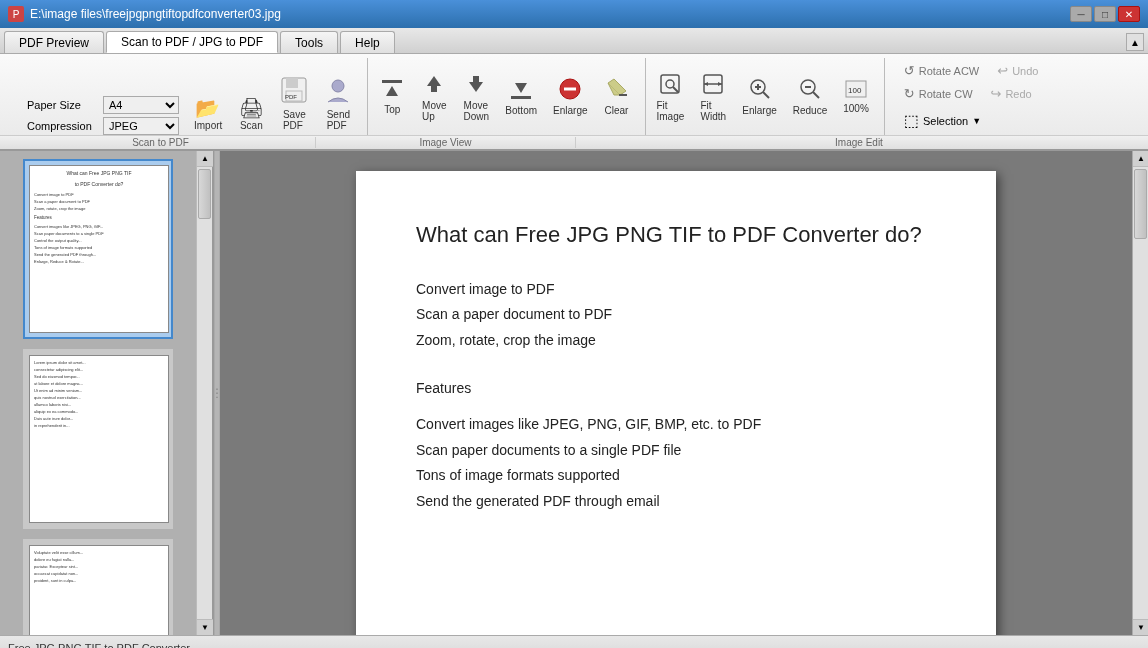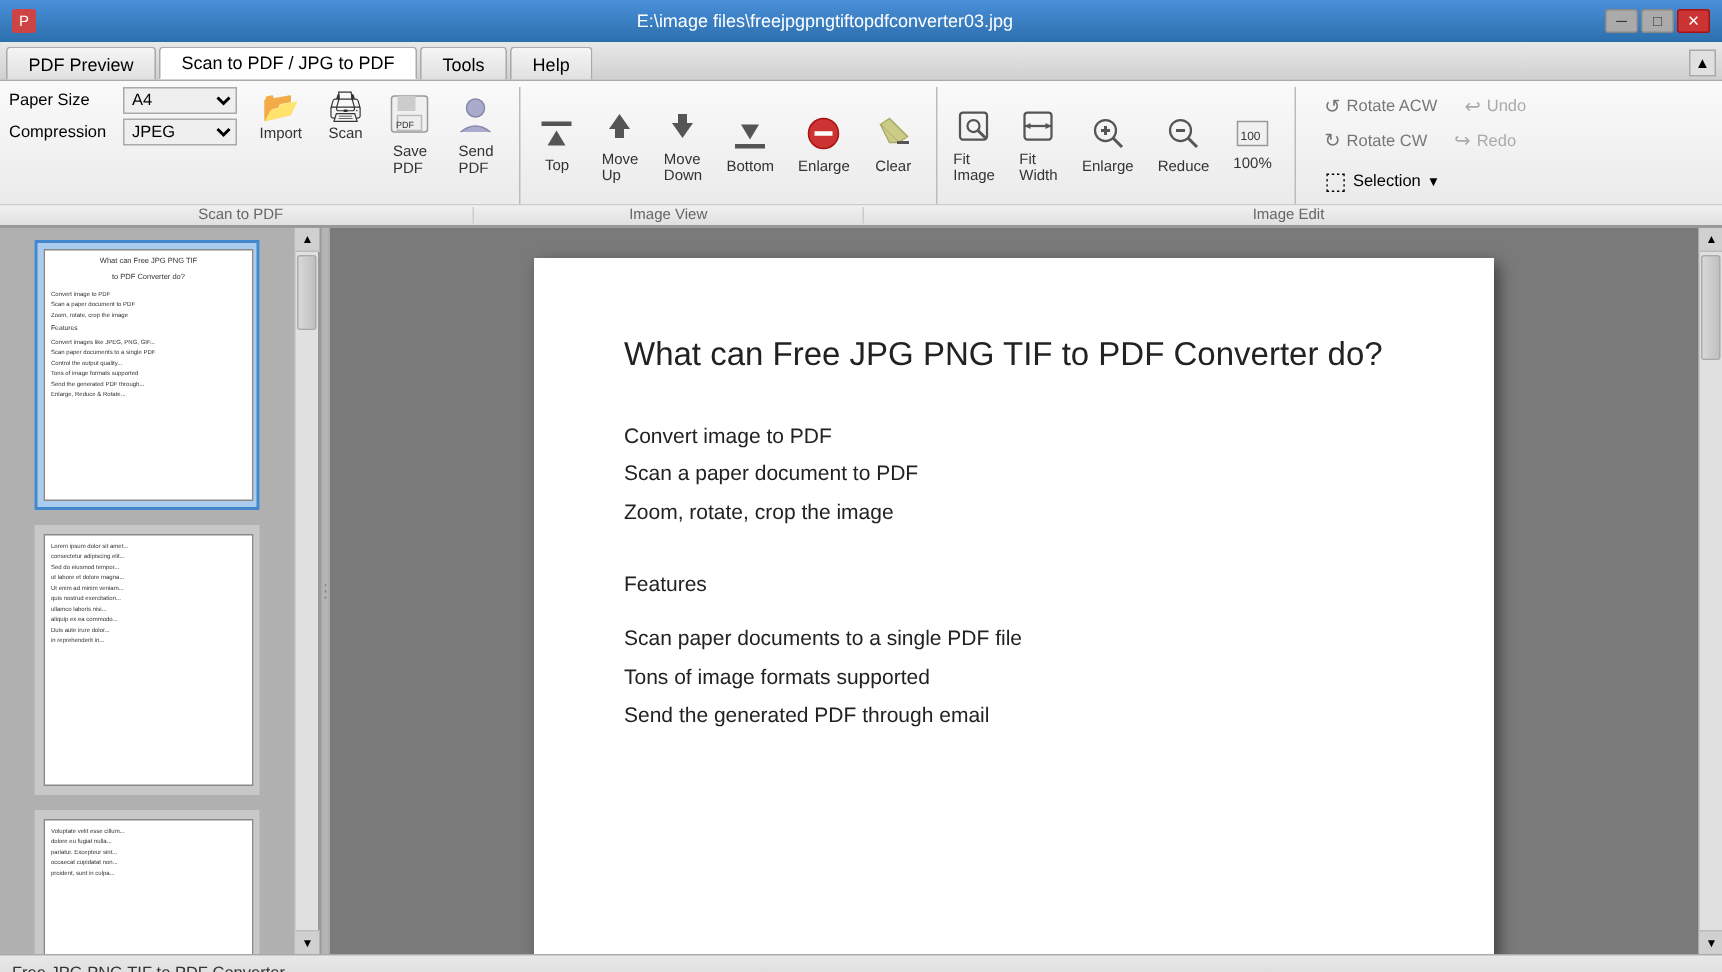--- a/index.html
+++ b/index.html
@@ -116,21 +116,21 @@
       min-width: 60px;
     }
   </style>
 </head>
 <body>
 
 <div id="title-bar">
   <div style="display:flex;align-items:center;">
     <span style="width:16px;height:16px;background:#cc4444;border-radius:2px;display:inline-block;margin-right:6px;font-size:10px;display:flex;align-items:center;justify-content:center;color:white;">P</span>
   </div>
-  <span style="flex:1;text-align:center;font-size:12px;">E:\image files\freejpgpngtiftopdfconverter03.jpg</span>
+  <span style="flex:1;font-size:12px;">E:\image files\freejpgpngtiftopdfconverter03.jpg</span>
   <div style="display:flex;gap:2px;">
     <div style="width:22px;height:16px;background:#aaa;border:1px solid #888;display:flex;align-items:center;justify-content:center;font-size:10px;cursor:pointer;color:#333;border-radius:2px;">─</div>
     <div style="width:22px;height:16px;background:#aaa;border:1px solid #888;display:flex;align-items:center;justify-content:center;font-size:10px;cursor:pointer;color:#333;border-radius:2px;">□</div>
     <div style="width:22px;height:16px;background:#cc3333;border:1px solid #aa1111;display:flex;align-items:center;justify-content:center;font-size:10px;cursor:pointer;color:white;border-radius:2px;">✕</div>
   </div>
 </div>
 
 <div id="tab-bar">
   <div class="tab">
     <span>PDF Preview</span>
@@ -145,21 +145,21 @@
     <span>Help</span>
   </div>
   <div style="margin-left:auto;margin-bottom:2px;">
     <div style="width:18px;height:18px;border:1px solid #aaa;background:#e0e0e0;display:flex;align-items:center;justify-content:center;cursor:pointer;font-size:10px;">▲</div>
   </div>
 </div>
 
 <div id="toolbar-wrapper">
   <div style="display:flex;align-items:stretch;padding:4px 6px 0 6px;border-bottom:1px solid #ccc;">
 
-    <div style="display:flex;align-items:flex-start;gap:2px;padding-right:8px;border-right:1px solid #bbb;margin-right:4px;">
+    <div style="display:flex;align-items:flex-end;gap:2px;padding-right:8px;border-right:1px solid #bbb;margin-right:4px;margin-left:21px;">
 
       <div style="display:flex;flex-direction:column;gap:3px;margin-right:6px;font-size:11px;">
         <div style="display:flex;align-items:center;gap:4px;">
           <span style="width:72px;">Paper Size</span>
           <select style="font-size:11px;border:1px solid #aaa;width:76px;padding:1px;">
             <option>A4</option>
           </select>
         </div>
         <div style="display:flex;align-items:center;gap:4px;">
           <span style="width:72px;">Compression</span>
@@ -442,20 +442,21 @@
 
         <div>
           <p style="margin-bottom:2px;">Convert image to PDF</p>
           <p style="margin-bottom:2px;">Scan a paper document to PDF</p>
           <p style="margin-bottom:24px;">Zoom, rotate, crop the image</p>
         </div>
 
         <p style="margin-bottom:12px;">Features</p>
 
         <div>
+          <p style="margin-bottom:2px;">Convert images like JPEG, PNG, GIF, BMP, etc. to PDF</p>
           <p style="margin-bottom:2px;">Scan paper documents to a single PDF file</p>
           <p style="margin-bottom:2px;">Tons of image formats supported</p>
           <p style="margin-bottom:2px;">Send the generated PDF through email</p>
         </div>
       </div>
     </div>
 
     <div style="width:16px;background:#e0e0e0;display:flex;flex-direction:column;border-left:1px solid #aaa;flex-shrink:0;">
       <div style="width:16px;height:16px;background:#d0d0d0;border-bottom:1px solid #bbb;display:flex;align-items:center;justify-content:center;font-size:8px;cursor:pointer;">▲</div>
       <div style="flex:1;position:relative;">

